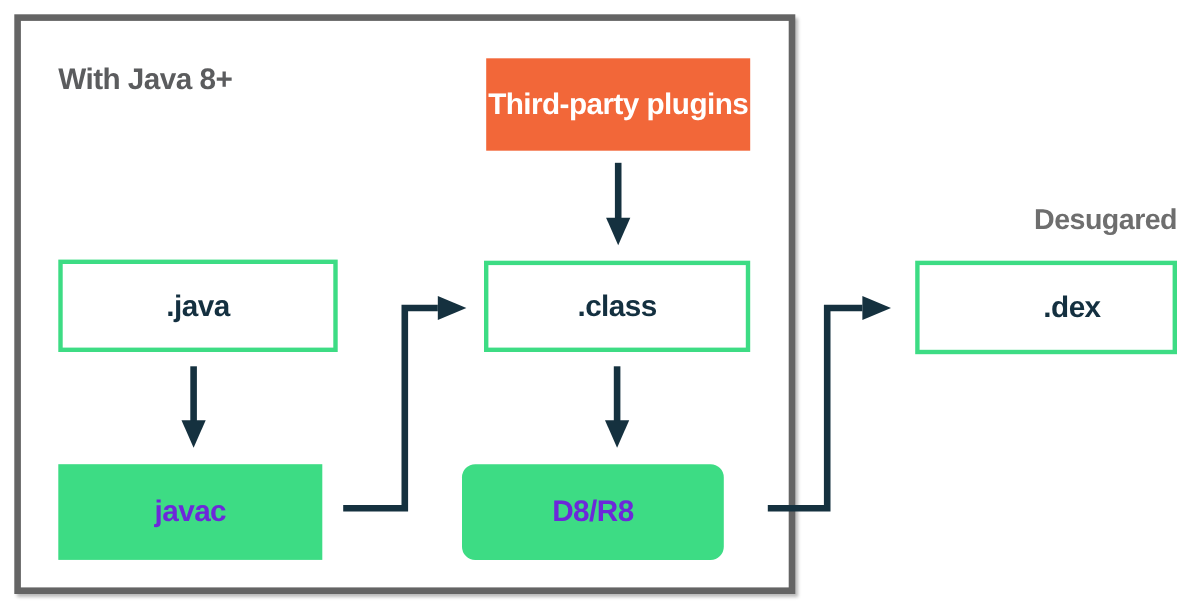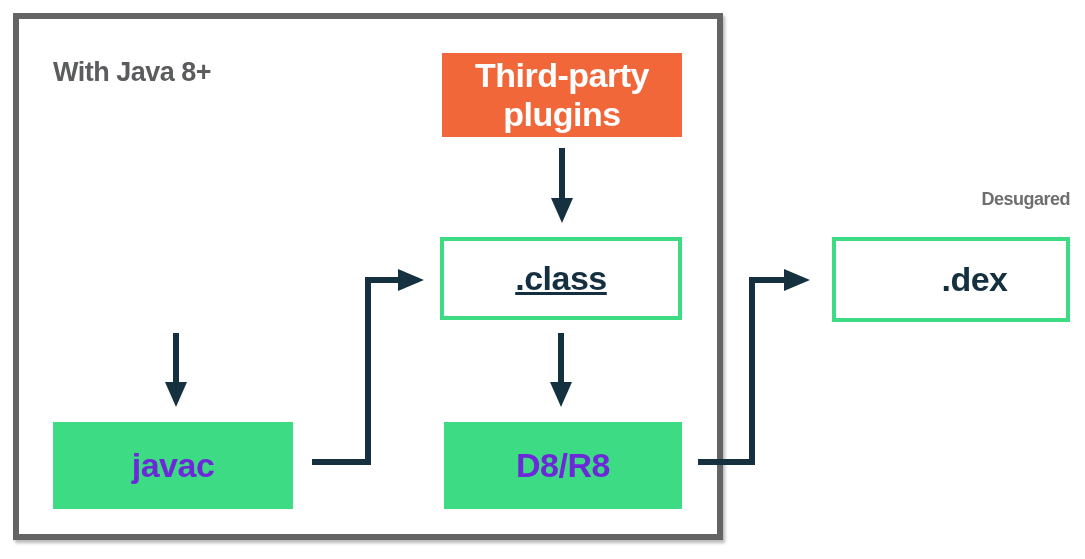--- a/index.html
+++ b/index.html
@@ -19,67 +19,70 @@
   .stage{position:absolute;inset:0;width:1085px;height:559px;}
   .frame{
     position:absolute;left:13px;top:13px;width:710px;height:527px;
     border:6px solid var(--frame);
     box-shadow:2px 3px 3px rgba(0,0,0,0.28);
     background:transparent;z-index:1;
   }
   .arrow-layer{position:absolute;left:0;top:0;width:1085px;height:559px;z-index:3;pointer-events:none;}
   .node{
     position:absolute;display:flex;align-items:center;justify-content:center;
-    font-weight:bold;font-size:34px;letter-spacing:-0.5px;z-index:2;text-align:center;
+    font-weight:bold;font-size:27px;letter-spacing:-0.5px;z-index:2;text-align:center;
   }
   .node.file{
     background:#ffffff;border:4px solid var(--green);color:var(--navytext);
   }
   .node.tool{
     background:var(--green);color:#6d28d9;border:none;
   }
   .node.plugin{
     background:var(--orange);color:#ffffff;border:none;
   }
   .heading{
     position:absolute;left:53px;top:55px;z-index:2;
     font-weight:bold;font-size:27px;line-height:34px;
     color:var(--graytext);letter-spacing:-0.5px;
   }
   .desugared{
     position:absolute;left:832px;top:184px;width:238px;z-index:2;
-    text-align:right;font-weight:bold;font-size:18px;line-height:30px;
+    text-align:right;font-weight:bold;font-size:26px;line-height:30px;
     color:#6e6e6e;letter-spacing:-0.5px;
   }
   #node-third-party{left:442px;top:53px;width:240px;height:84px;}
   #node-java{left:53px;top:236px;width:254px;height:84px;}
-  #node-class{left:440px;top:237px;width:242px;height:83px;text-decoration:underline;}
+  #node-class{left:440px;top:237px;width:242px;height:83px;}
   #node-dex{left:832px;top:237px;width:238px;height:85px;padding-left:47px;}
   #node-javac{left:53px;top:422px;width:240px;height:87px;}
-  #node-d8r8{left:444px;top:422px;width:238px;height:87px;}
+  #node-d8r8{left:420px;top:422px;width:238px;height:87px;border-radius:12px;}
   .arrow-shape{stroke:var(--arrow);stroke-width:6;fill:none;}
   .arrow-head{fill:var(--arrow);stroke:none;}
 </style>
 </head>
 <body>
 
 <div class="stage">
 
   <div class="frame"></div>
 
   <div class="heading">
     <div>With Java 8+</div>
   </div>
 
   <div class="desugared">Desugared</div>
 
   <div class="node plugin" id="node-third-party">
     <span>Third-party plugins</span>
   </div>
 
+  <div class="node file" id="node-java">
+    <span>.java</span>
+  </div>
 
   <div class="node file" id="node-class">
     <span>.class</span>
   </div>
 
   <div class="node file" id="node-dex">
     <span>.dex</span>
   </div>
 
   <div class="node tool" id="node-javac">

